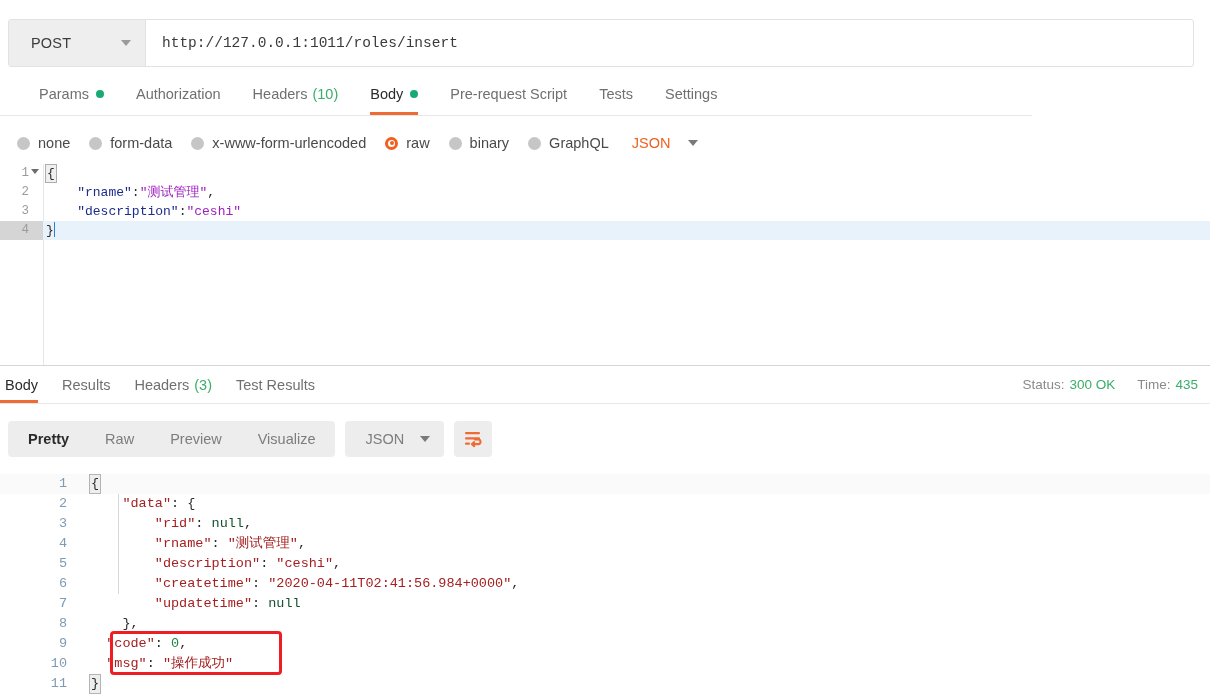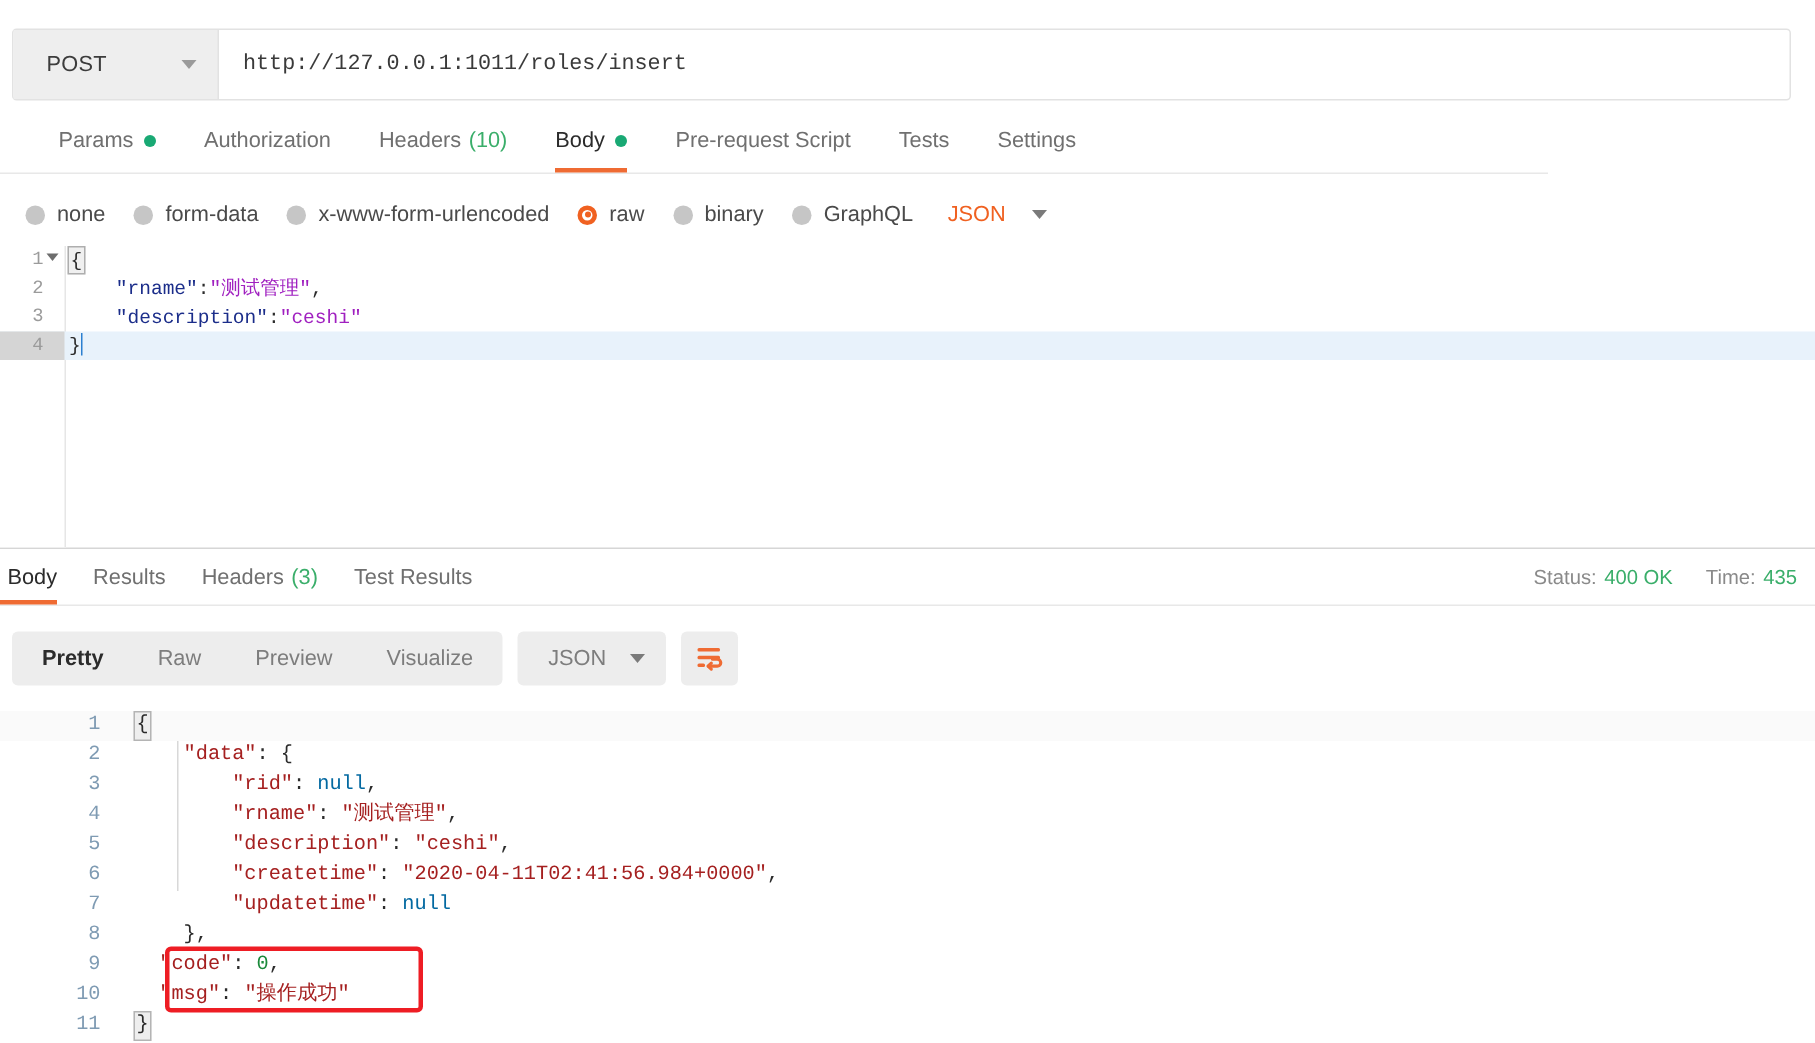--- a/index.html
+++ b/index.html
@@ -373,21 +373,21 @@
     color: #7f9bb3;
     font-size: 13.5px;
   }
   .res-txt {
     position: absolute;
     left: 90px; top: 0;
     color: #2b2b2b;
   }
   .k  { color: #a52020; }
   .s  { color: #a52020; }
-  .n  { color: #0369a1; }
+  .n  { color: #14532d; }
   .num{ color: #1a8a3a; }
   .p  { color: #2b2b2b; }
   .indent-guide {
     position: absolute;
     left: 118px;
     top: 20px;
     width: 1px;
     height: 100px;
     background: #d8d8d8;
   }
@@ -524,21 +524,21 @@
     </div>
     <div class="restab">
       <span>Headers</span>
       <span class="count-green">(3)</span>
     </div>
     <div class="restab">
       <span>Test Results</span>
     </div>
 
     <div class="status-area">
-      <span class="grp"><span>Status:</span><span class="val">400 OK</span></span>
+      <span class="grp"><span>Status:</span><span class="val">300 OK</span></span>
       <span class="grp"><span>Time:</span><span class="val">435</span></span>
     </div>
   </div>
 
   <div class="res-toolbar">
     <div class="seg">
       <div class="seg-btn active">Pretty</div>
       <div class="seg-btn">Raw</div>
       <div class="seg-btn">Preview</div>
       <div class="seg-btn">Visualize</div>

